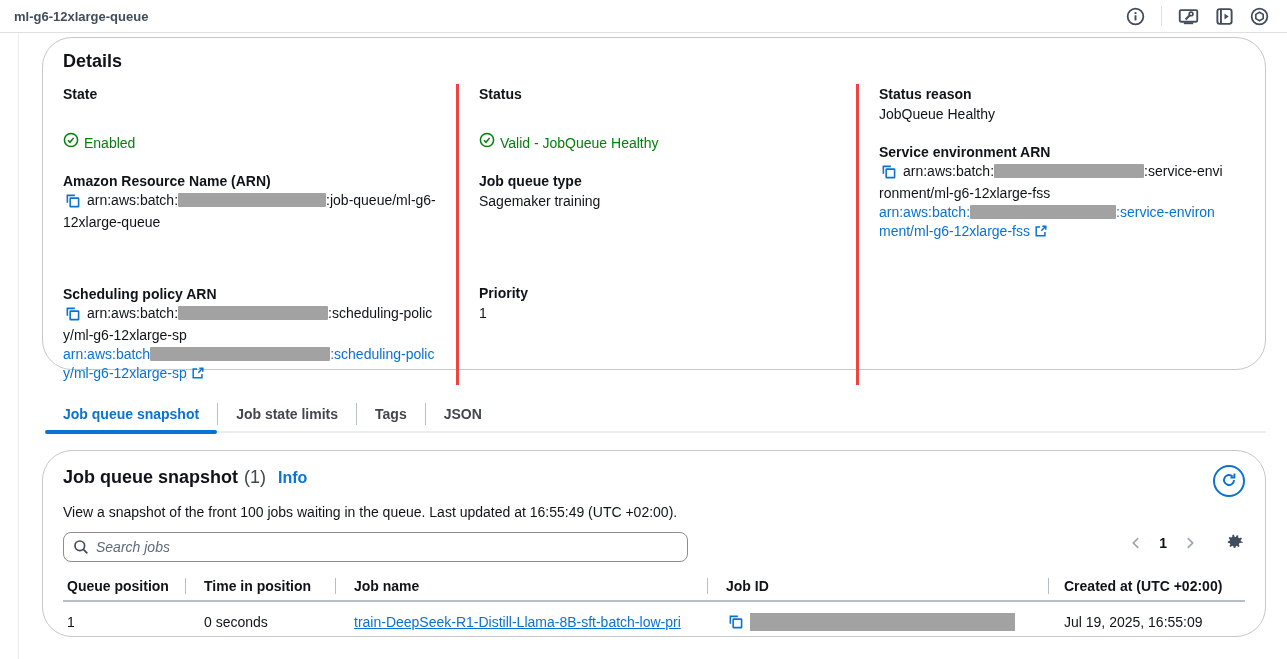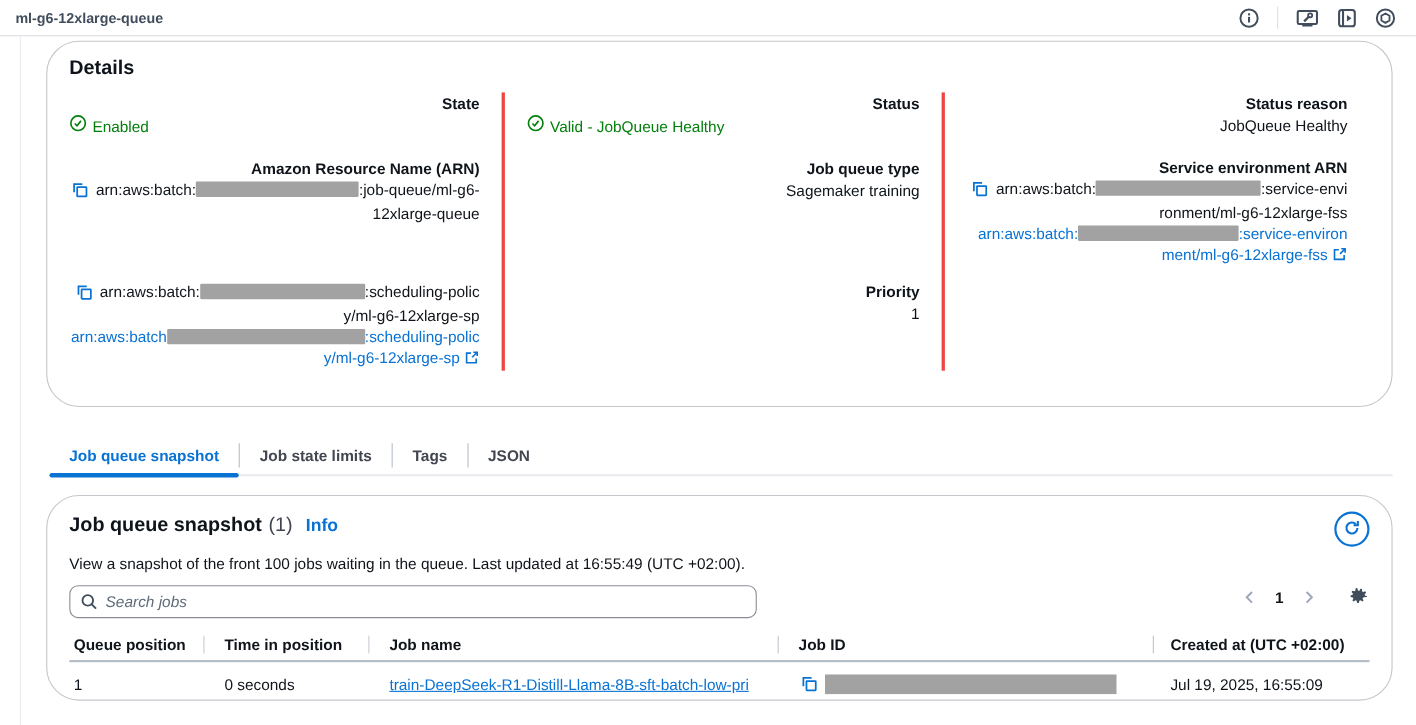--- a/index.html
+++ b/index.html
@@ -15,31 +15,31 @@
   .hdr-sep { width:1px; height:20px; background:#dedee3; }
 
   .left-rule { position:absolute; left:18px; top:33px; width:1px; height:626px; background:#ebebf0; }
 
   
   .card { position:absolute; left:42px; width:1224px; background:#fff;
     border:1px solid #c6c6cd; border-radius:30px; }
   .details-card { top:37px; height:333px; padding:12px 20px 16px; }
   .details-card h2 { font-size:18px; line-height:22px; margin-bottom:12px; }
 
-  .cols { display:grid; grid-template-columns:393px 400px 1fr;text-align:right; }
+  .cols { display:grid; grid-template-columns:393px 400px 1fr; }
   .col { padding-right:20px; }
   .col + .col { border-left:3px solid #ef4444; padding-left:20px; }
 
   .field-label { font-weight:bold; line-height:20px; }
   .field-value { line-height:20px; }
   .mt-row2 { margin-top:18px; }
   .mt-row3-c1 { margin-top:52px; }
   .mt-row3-c2 { margin-top:72px; }
 
-  .green { color:#037f0c; }
+  .green { color:#037f0c;margin-top:28px; }
   .status-line { display:flex; align-items:center; gap:5px; line-height:20px;}
 
   .arn-text { word-break:break-all; line-height:19px; }
   .copy-ic { color:#0972d3; display:inline-block; vertical-align:-3px; margin:0 7px 0 2px; }
   .redact { display:inline-block; background:#a2a2a2; height:14px; vertical-align:-2px; border-radius:1px;}
   .r-148 { width:148px; } .r-150 { width:150px; } .r-180 { width:180px; } .r-146 { width:146px; }
   .blue-link { color:#0972d3; text-decoration:none; cursor:pointer; }
   .ext-ic { display:inline-block; vertical-align:-2px; margin-left:4px; color:#0972d3;}
 
   
@@ -149,20 +149,21 @@
       <div class="mt-row2">
         <div class="field-label">Amazon Resource Name (ARN)</div>
         <div class="arn-text">
           <span class="copy-ic"><svg width="15" height="15" viewBox="0 0 16 16">
                 <path d="M10.5 2.5h-8v8" fill="none" stroke="currentColor" stroke-width="1.7"></path>
                 <rect x="5.5" y="5.5" width="9" height="9" rx="0.5" fill="none" stroke="currentColor" stroke-width="1.7"></rect>
               </svg></span><span>arn:aws:batch:</span><span class="redact r-148"></span><span>:job-queue/ml-g6-12xlarge-queue</span>
         </div>
       </div>
       <div class="mt-row3-c1">
+        <div class="field-label">Scheduling policy ARN</div>
         <div class="arn-text">
           <span class="copy-ic"><svg width="15" height="15" viewBox="0 0 16 16">
                 <path d="M10.5 2.5h-8v8" fill="none" stroke="currentColor" stroke-width="1.7"></path>
                 <rect x="5.5" y="5.5" width="9" height="9" rx="0.5" fill="none" stroke="currentColor" stroke-width="1.7"></rect>
               </svg></span><span>arn:aws:batch:</span><span class="redact r-150"></span><span>:scheduling-policy/ml-g6-12xlarge-sp</span>
         </div>
         <div class="arn-text">
           <a class="blue-link"><span>arn:aws:batch</span><span class="redact r-180"></span><span>:scheduling-policy/ml-g6-12xlarge-sp</span><span class="ext-ic"><svg width="14" height="14" viewBox="0 0 16 16">
                   <path d="M12.5 9v4.5h-10v-10H7" fill="none" stroke="currentColor" stroke-width="1.7"></path>
                   <path d="M9.5 2.5H13.5V6.5" fill="none" stroke="currentColor" stroke-width="1.7"></path>

